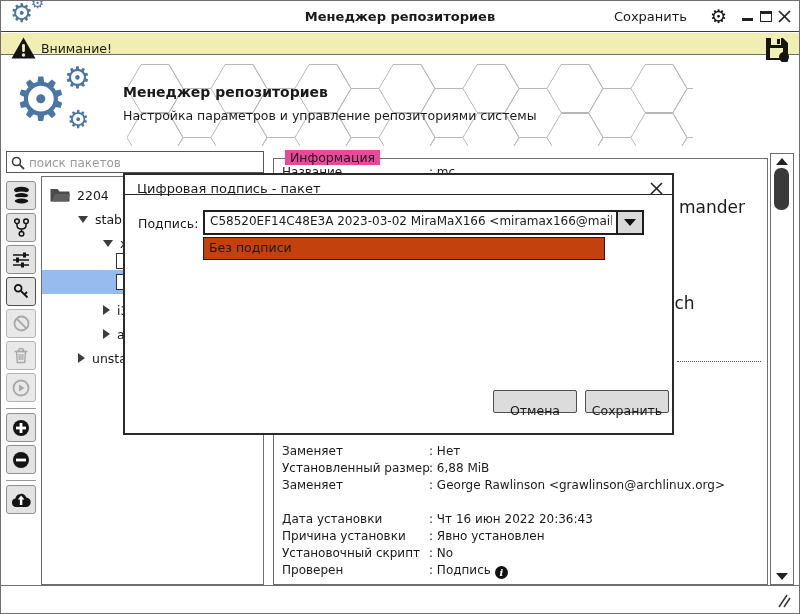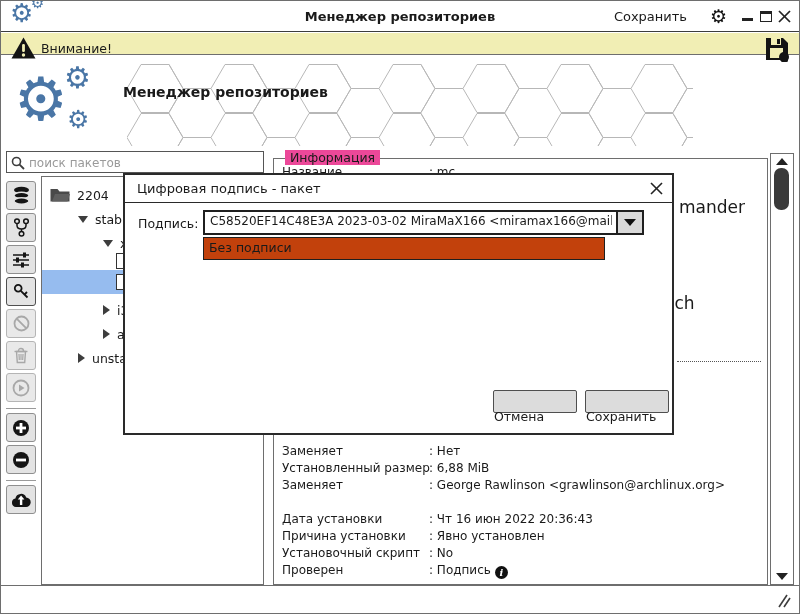--- a/index.html
+++ b/index.html
@@ -65,31 +65,31 @@
   .info-ico { display:inline-flex; width:13px; height:13px; border-radius:50%; background:#111; color:#fff; font-family:"DejaVu Serif",serif; font-style:italic; font-weight:bold; font-size:10px; align-items:center; justify-content:center; vertical-align:-2px; margin-left:4px; }
 
   
   .vscroll { position:absolute; left:769px; top:152px; width:24px; height:432px; border:1px solid #6e6e6e; background:#fff; }
   .vs-up { position:absolute; left:5px; top:4px; width:0; height:0; border-left:6px solid transparent; border-right:6px solid transparent; border-bottom:7px solid #222; }
   .vs-dn { position:absolute; left:5px; bottom:4px; width:0; height:0; border-left:6px solid transparent; border-right:6px solid transparent; border-top:7px solid #222; }
   .vs-thumb { position:absolute; left:3px; top:14px; width:15px; height:42px; background:#3a3a3a; border-radius:7px; }
 
   
   .dialog { position:absolute; left:122px; top:172px; width:551px; height:262px; background:#fff; border:2px solid #2a2a2a; }
-  .dlg-titlebar { position:absolute; left:0; top:0; right:0; height:28px; border-bottom:1.5px solid #2a2a2a; }
+  .dlg-titlebar { position:absolute; left:0; top:0; right:0; height:20px; border-bottom:1.5px solid #2a2a2a; }
   .dlg-title { position:absolute; left:12px; top:6px; font-size:13px; }
   .dlg-x { position:absolute; right:9px; top:7px; width:13px; height:13px; }
   .dlg-lbl { position:absolute; left:13px; top:41px; font-size:12.5px; }
   .combo { position:absolute; left:78px; top:35px; width:441px; height:25px; border:2px solid #1f1f1f; background:#fff; }
   .combo-val { position:absolute; left:5px; top:2px; right:30px; font-size:12px; white-space:nowrap; overflow:hidden; }
   .combo-btn { position:absolute; right:0; top:0; bottom:0; width:26px; background:#d9d9d9; border-left:2px solid #1f1f1f; display:flex; align-items:center; justify-content:center; }
   .combo-btn i { width:0; height:0; border-left:6px solid transparent; border-right:6px solid transparent; border-top:7px solid #111; }
   .combo-list { position:absolute; left:78px; top:62px; width:402px; border:1.5px solid #1f1f1f; background:#c2410c; }
   .combo-opt { height:21px; font-size:12.5px; padding:2px 0 0 5px; }
-  .dlg-btn { position:absolute; top:215px; width:84px; height:23px; background:#dcdcdc; border:1.5px solid #4f4f4f; border-radius:2px; font-size:12.5px; padding-top:18px; }
+  .dlg-btn { position:absolute; top:215px; width:84px; height:23px; background:#dcdcdc; border:1.5px solid #4f4f4f; border-radius:2px; font-size:12.5px; text-align:center; padding-top:12px; }
   .dlg-cancel { left:368px; }
   .dlg-save { left:460px; }
 
   
   .statusbar { position:absolute; left:0; right:0; bottom:0; height:28px; border-top:1px solid #6e6e6e; background:#fff; }
   .grip { position:absolute; right:6px; bottom:4px; }
 </style>
 </head>
 <body>
 
@@ -138,20 +138,21 @@
         </pattern>
       </defs>
       <rect width="566" height="82" fill="url(#hex)"></rect>
     </svg>
     <div class="logo">
       <span class="g1">⚙</span>
         <span class="g2">⚙</span>
         <span class="g3">⚙</span>
     </div>
     <div class="hd-title">Менеджер репозиториев</div>
+    <div class="hd-sub">Настройка параметров и управление репозиториями системы</div>
   </div>
 
   <div class="search">
     <svg width="14" height="14" viewBox="0 0 14 14">
         <circle cx="5.5" cy="5.5" r="4" fill="none" stroke="#3d3d3d" stroke-width="1.6"></circle>
         <line x1="8.6" y1="8.6" x2="13" y2="13" stroke="#3d3d3d" stroke-width="1.8"></line>
       </svg>
     <input type="text" placeholder="поиск пакетов" style="">
   </div>
 

